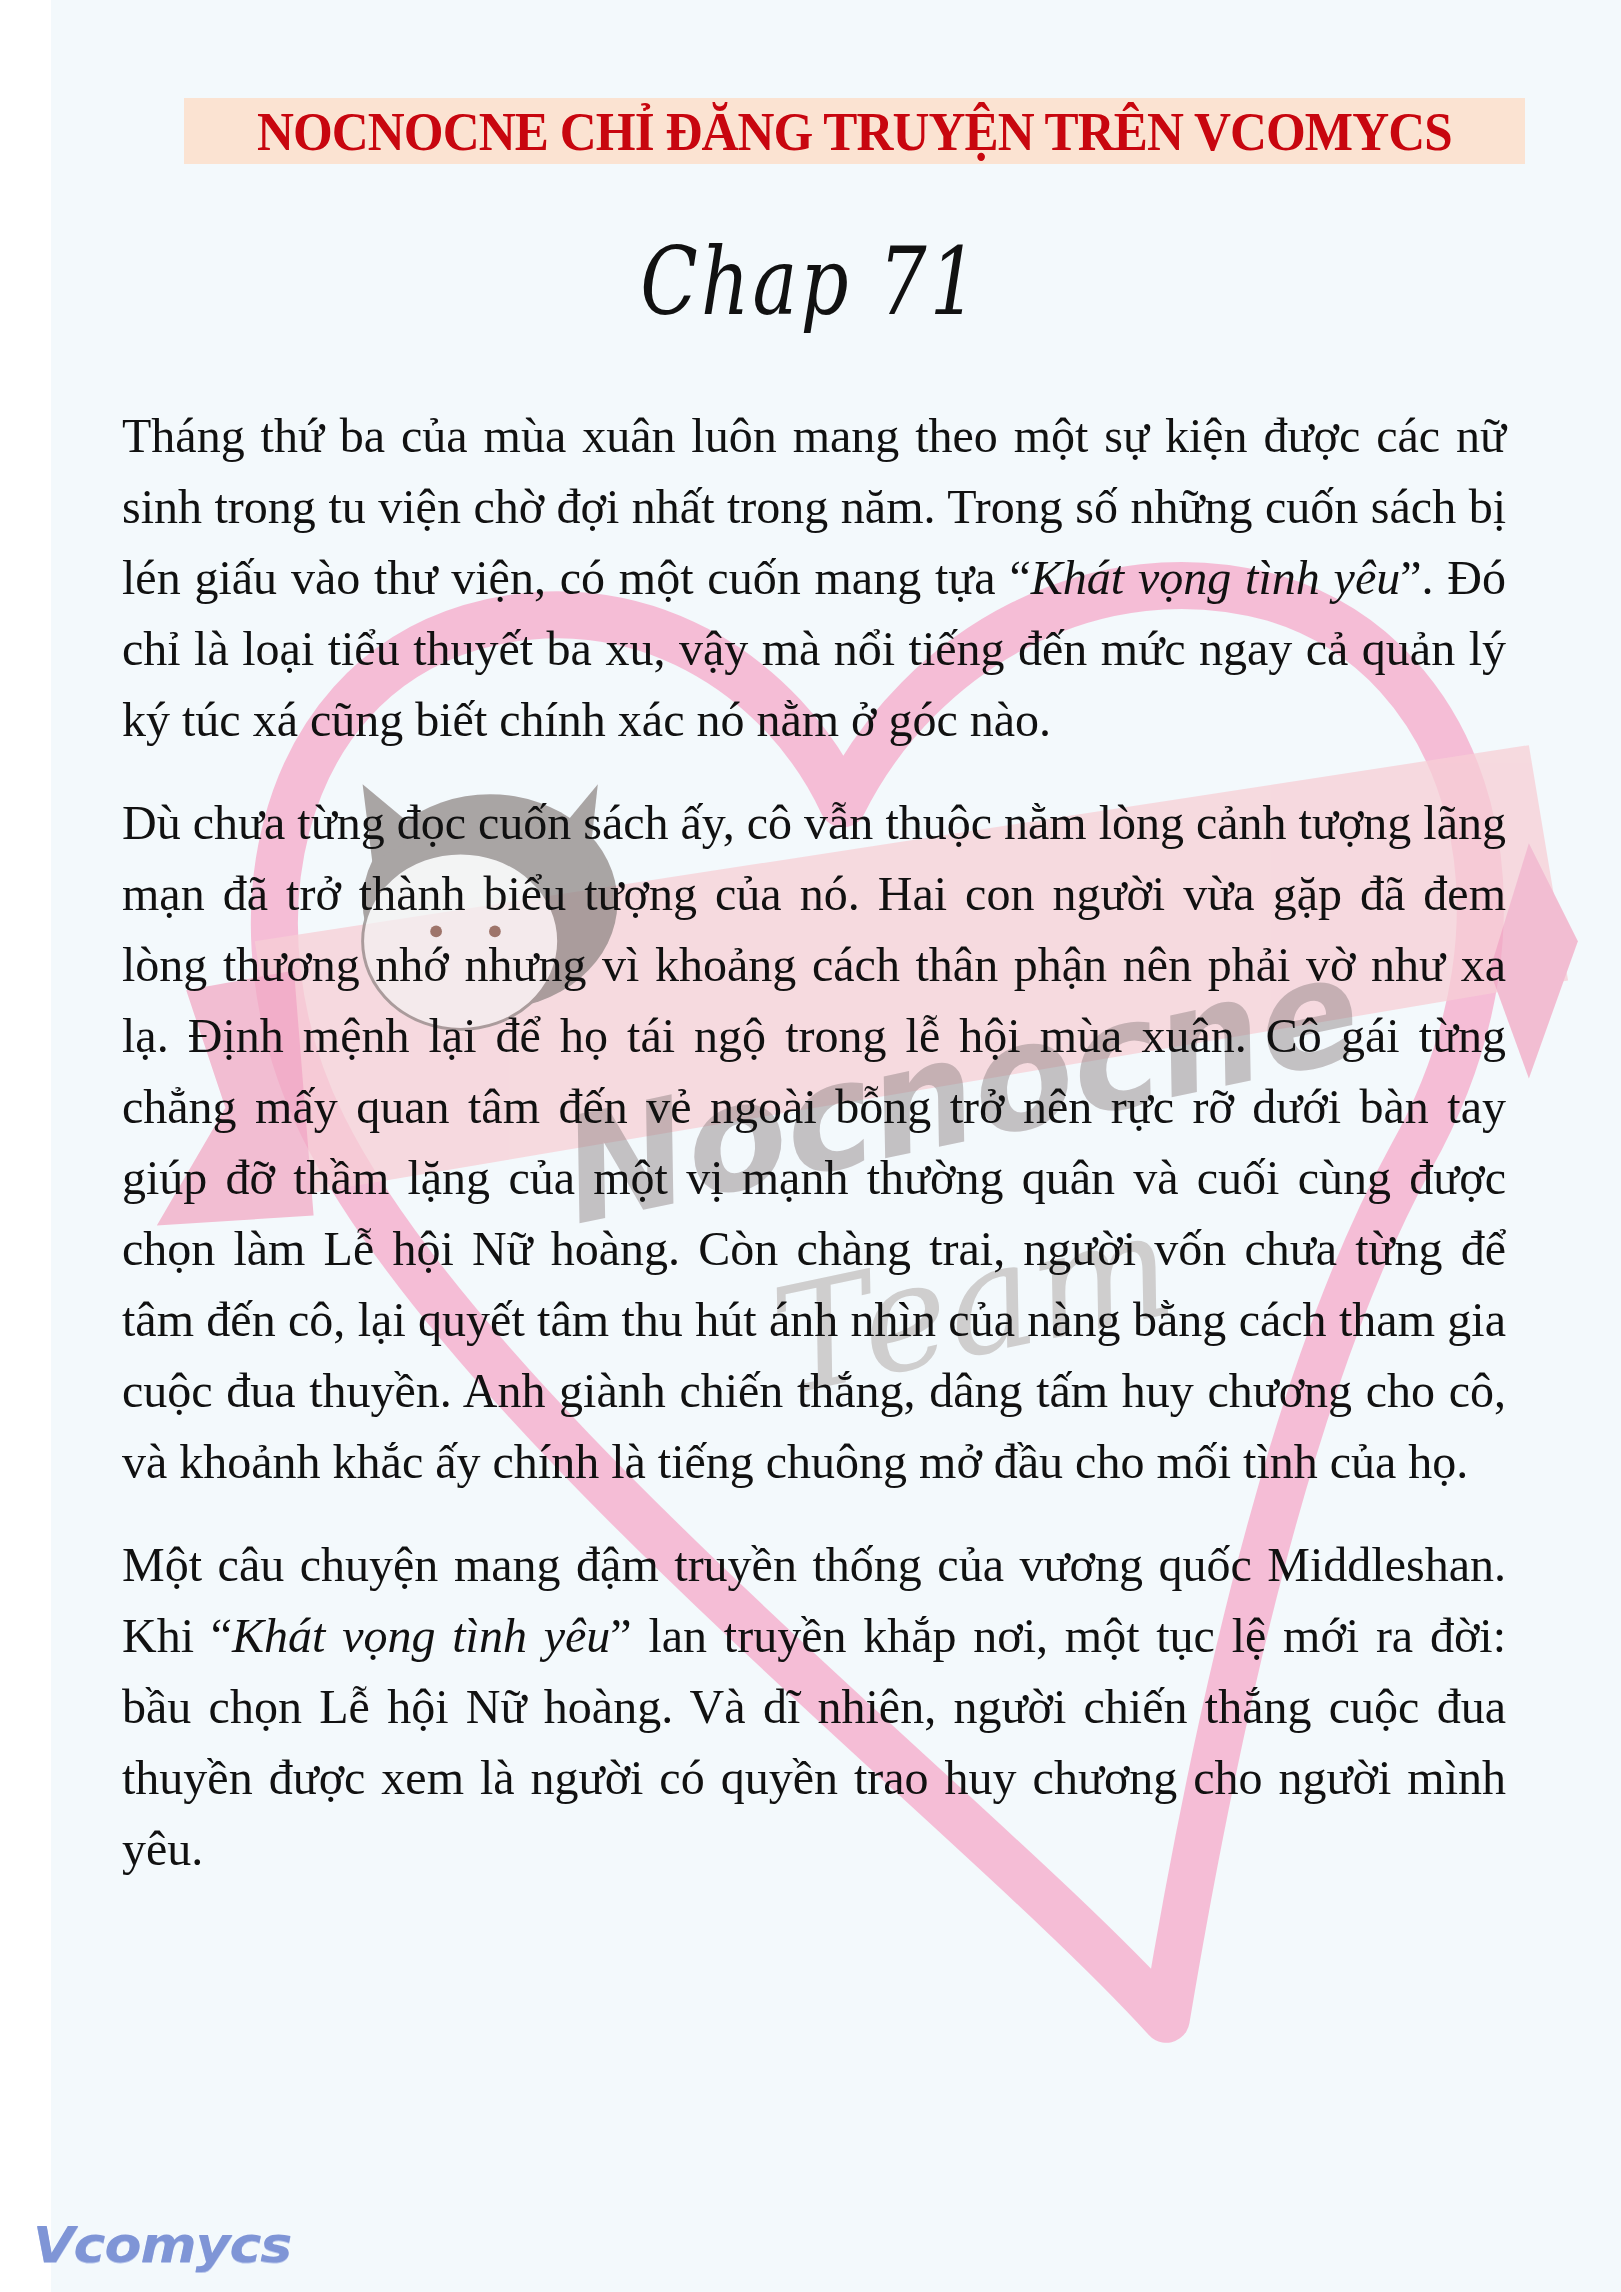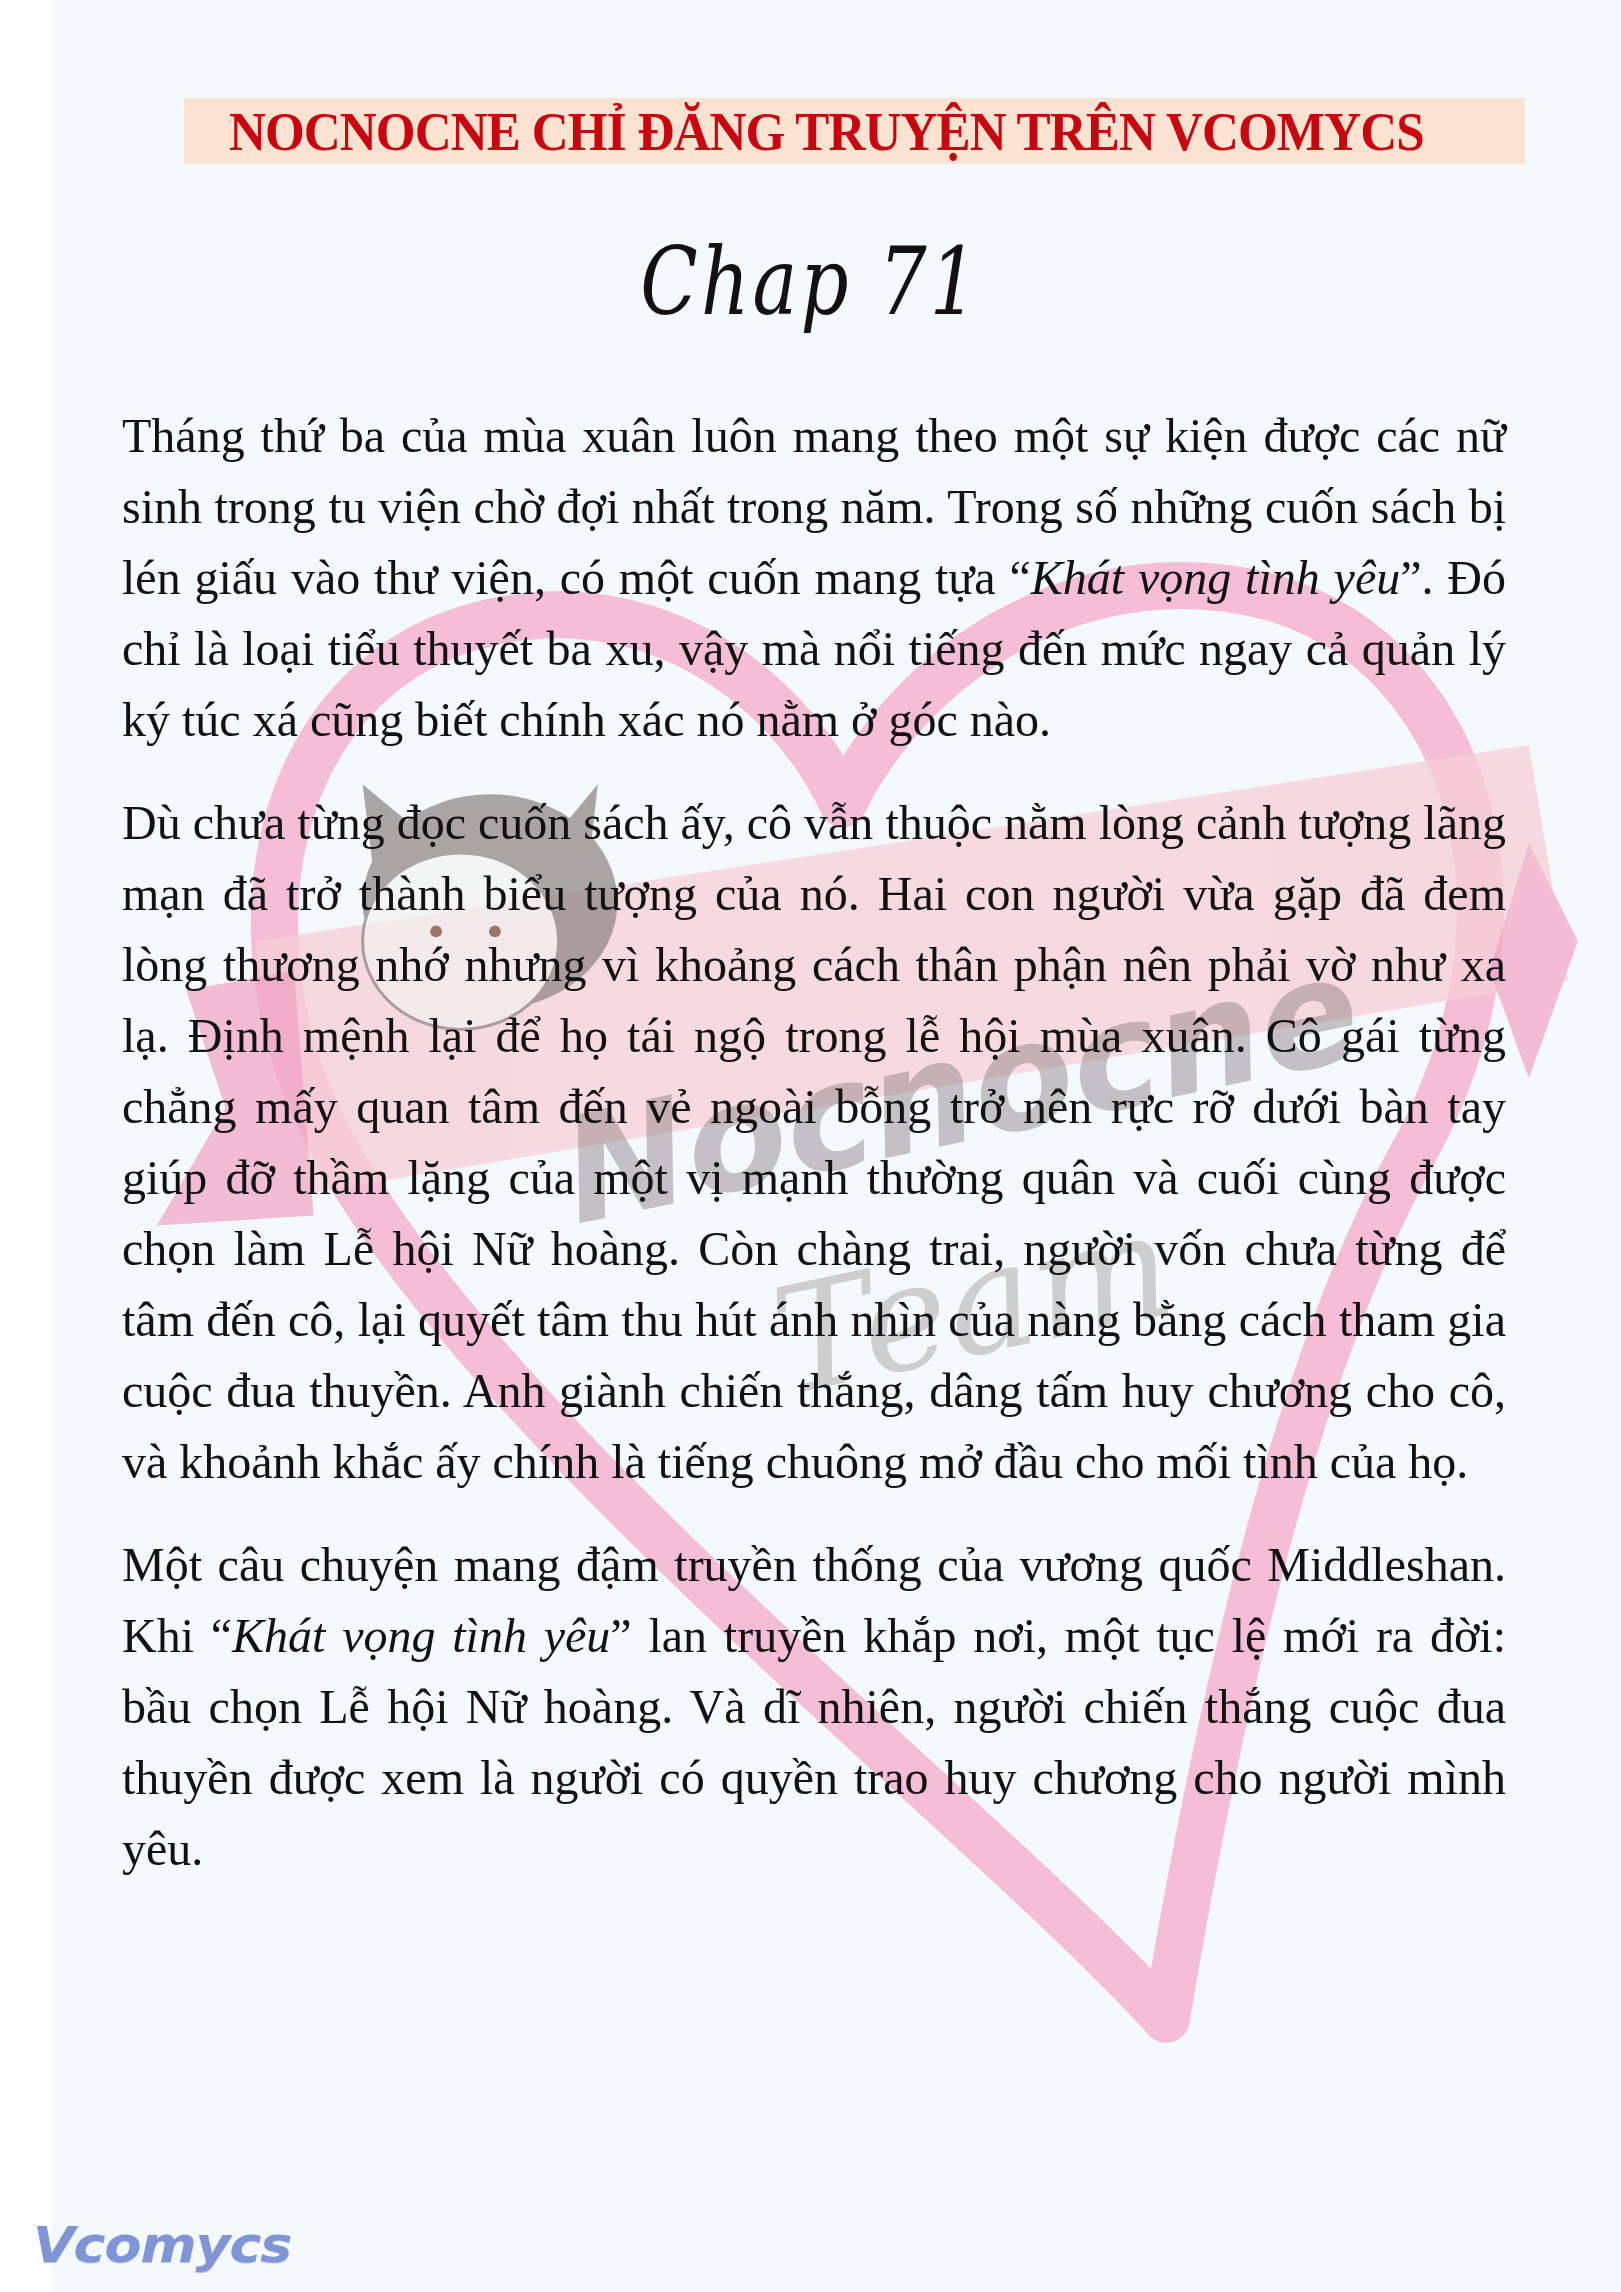--- a/index.html
+++ b/index.html
@@ -8,21 +8,21 @@
     background: #ffffff;
     font-family: "Liberation Serif", "DejaVu Serif", serif;
   }
   .page {
     position: absolute; left: 51px; top: 0; width: 1570px; height: 2293px;
     background: #f3f9fc;
   }
   .banner {
     position: absolute; left: 184px; top: 98px; width: 1341px; height: 66px;
     background: #fbe3d2;
-    display: flex; align-items: center; justify-content: flex-start;
+    display: flex; align-items: center; justify-content: center;
   }
   .banner span {
     color: #c8060f; font-weight: bold; font-size: 55px; letter-spacing: -1px;
     font-family: "Liberation Serif", "DejaVu Serif", serif;
     transform: scaleX(0.93); white-space: nowrap; line-height: 1;
   }
   .chap {
     position: absolute; left: 0; width: 1621px; top: 235px; text-align: center;
     font-family: "DejaVu Serif", serif; font-style: italic; font-size: 94px;
     color: #111; line-height: 1; transform: scaleX(0.8);

